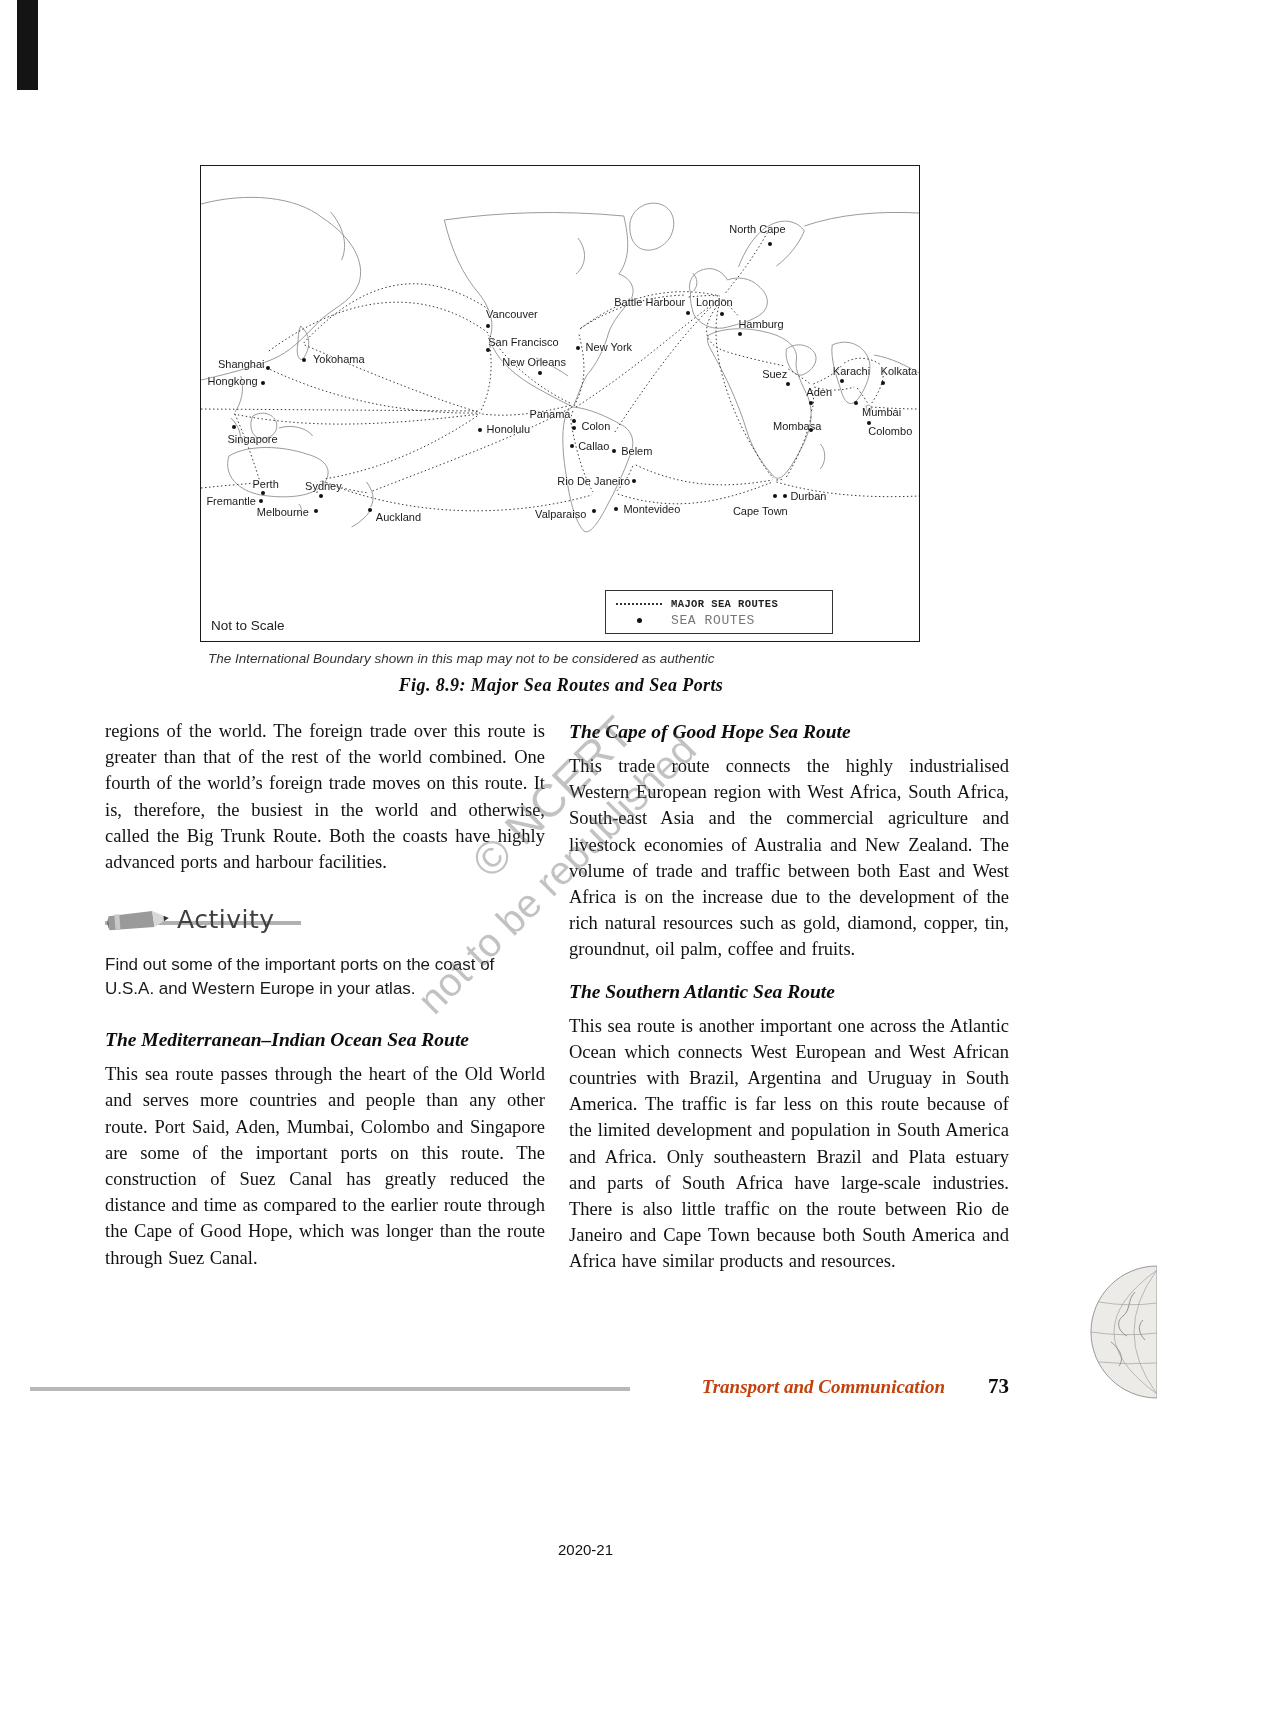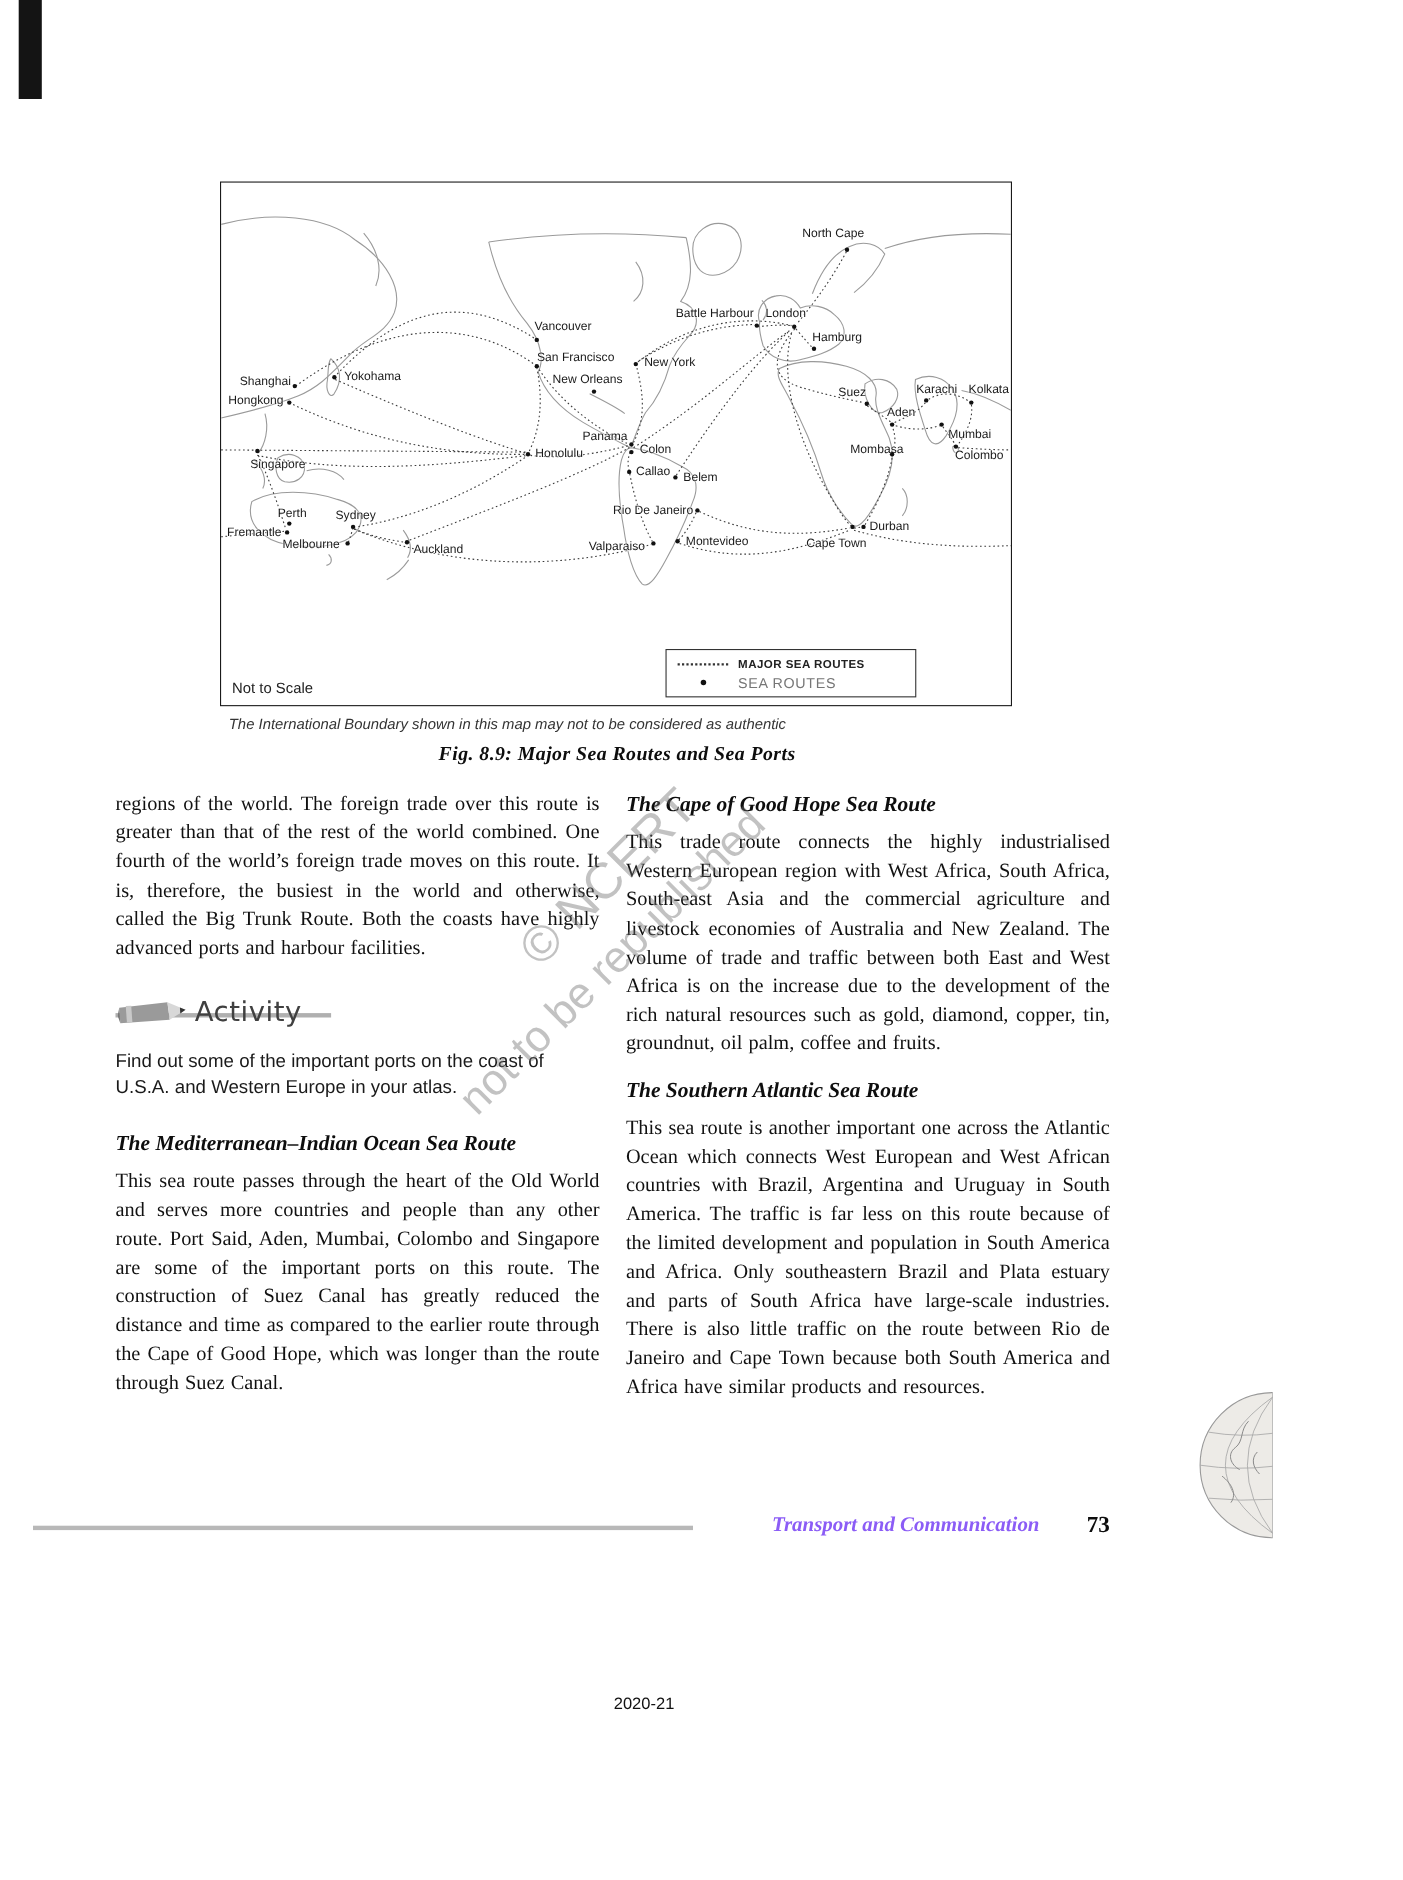--- a/index.html
+++ b/index.html
@@ -27,21 +27,21 @@
     margin: 0;
   }
   .map-frame {
     position: relative;
     width: 720px; height: 477px;
     border: 1.5px solid #1a1a1a;
     box-sizing: border-box;
     background: #fff;
   }
   .map-svg { position: absolute; left: 0; top: 0; width: 100%; height: 100%; }
-  .map-ports { position: absolute; left: 0; top: 0; width: 100%; height: 100%; }
+  .map-ports { position: absolute; left: 0; top: 17px; width: 100%; height: 100%; }
   .port-label {
     position: absolute;
     transform: translate(-50%, -50%);
     font-family: "Liberation Sans", "DejaVu Sans", sans-serif;
     font-size: 11px;
     color: #1a1a1a;
     white-space: nowrap;
     text-shadow: 0 0 2px #fff, 0 0 2px #fff, 0 0 1px #fff;
   }
   .port-dot {
@@ -59,21 +59,21 @@
     color: #222;
   }
   .legend {
     position: absolute;
     left: 404px; top: 424px;
     width: 228px;
     box-sizing: border-box;
     border: 1px solid #333;
     background: #fff;
     padding: 4px 10px;
-    font-family: Liberation Sans, sans-serif;
+    font-family: Liberation Mono, monospace;
   }
   .legend-row { display: flex; align-items: center; gap: 9px; height: 17px; }
   .legend-dash { width: 46px; border-top: 2px dotted #333; }
   .legend-dot-wrap { width: 46px; display: flex; justify-content: center; }
   .legend-dot { width: 5px; height: 5px; background: #111; border-radius: 50%; }
   .legend-routes { font-size: 10.5px; font-weight: bold; color: #222; letter-spacing: 0.4px; }
   .legend-ports { font-size: 13px; color: #767676; letter-spacing: 0.6px; }
   .map-disclaimer {
     margin: 9px 0 0 8px;
     font-family: Liberation Sans, sans-serif;
@@ -159,21 +159,21 @@
     color: rgba(110,110,110,0.42);
     white-space: nowrap;
     transform: rotate(-45deg);
   }
   .wm1 { left: 90px; top: 150px; font-size: 46px; }
   .wm2 { left: 10px; top: 232px; font-size: 40px; }
 
   
   .footer { position: absolute; left: 0; top: 1374px; width: 100%; height: 32px; font-size: 19px; }
   .footer-line { position: absolute; left: 30px; top: 13px; width: 600px; height: 4px; background: #b8b8b8; }
-  .footer-title { position: absolute; right: 330px; top: 2px; font-style: italic; font-weight: bold; color: #8b5cf6; }
+  .footer-title { position: absolute; right: 330px; top: 2px; font-style: italic; font-weight: bold; color: #c2410c; }
   .footer-page { position: absolute; right: 266px; top: 0; font-weight: bold; font-size: 21px; color: #0d0d0d; }
 
   .globe { position: absolute; right: 118px; top: 1262px; width: 142px; height: 140px; }
 
   .year {
     position: absolute;
     left: 0; top: 1541px;
     width: 100%;
     text-align: center;
     transform: translateX(-52px);

